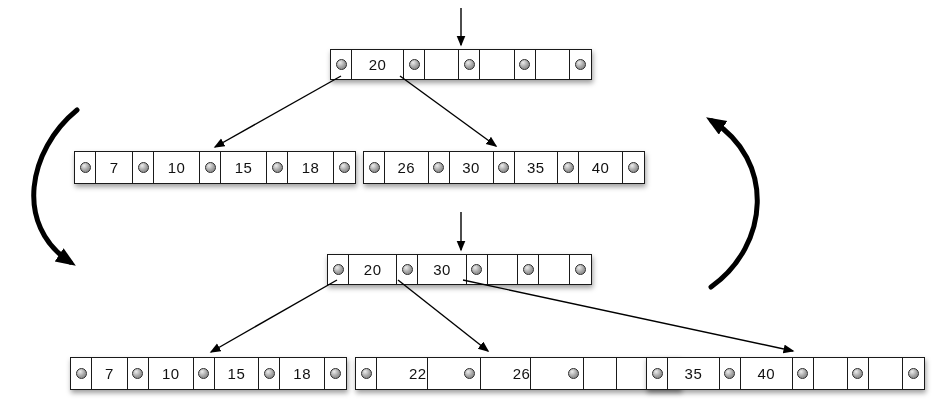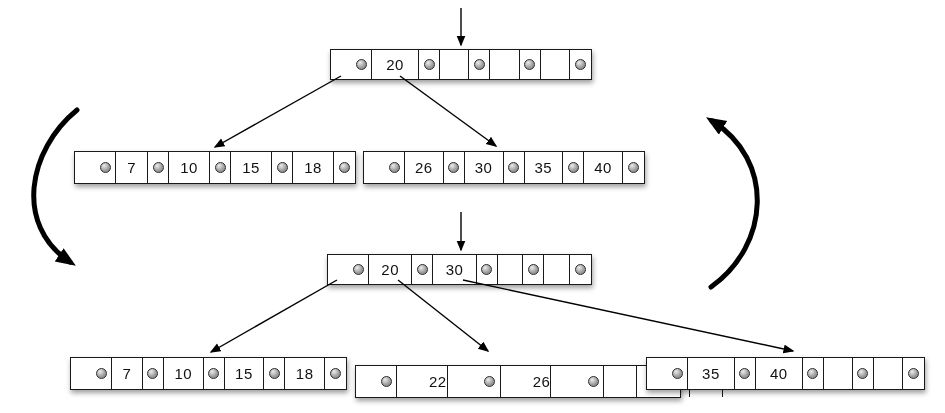--- a/index.html
+++ b/index.html
@@ -12,21 +12,20 @@
     overflow:hidden;
   }
   
   .node{
     position:absolute;
     display:flex;
     align-items:stretch;
     background:#ffffff;
     border:1.6px solid #1a1a1a;
     box-shadow:1px 3px 5px rgba(0,0,0,0.38);
-    padding-left:20px;
   }
   .ptr{
     flex:0 0 21px;
     display:flex;align-items:center;justify-content:center;
     border-right:1.6px solid #1a1a1a;
   }
   .key{
     flex:1 1 auto;
     display:flex;align-items:center;justify-content:center;
     border-right:1.6px solid #1a1a1a;
@@ -38,21 +37,21 @@
     width:11px;height:11px;border-radius:50%;
     border:1.5px solid #2b2b2b;
     background:radial-gradient(circle at 35% 30%, #ececec 0%, #a0a0a0 55%, #7d7d7d 100%);
   }
   
   #n-top-root     {left:330px; top:49px;  width:262px; height:31px;}
   #n-top-left     {left:74px;  top:151px; width:282px; height:33px;}
   #n-top-right    {left:363px; top:151px; width:282px; height:33px;}
   #n-bottom-root  {left:327px; top:254px; width:265px; height:31px;}
   #n-bottom-left  {left:70px;  top:357px; width:277px; height:33px;}
-  #n-bottom-middle{left:355px; top:365px; width:326px; height:33px;gap:32px;}
+  #n-bottom-middle{left:355px; top:357px; width:326px; height:33px;gap:32px;}
   #n-bottom-right {left:646px; top:357px; width:279px; height:33px;}
   
   #arrows{
     position:absolute;left:0;top:0;width:945px;height:413px;
     pointer-events:none;z-index:5;
   }
   .thin{stroke:#000;stroke-width:1.4;fill:none;}
   .thick{stroke:#000;stroke-width:5;fill:none;stroke-linecap:round;}
 </style>
 </head>

